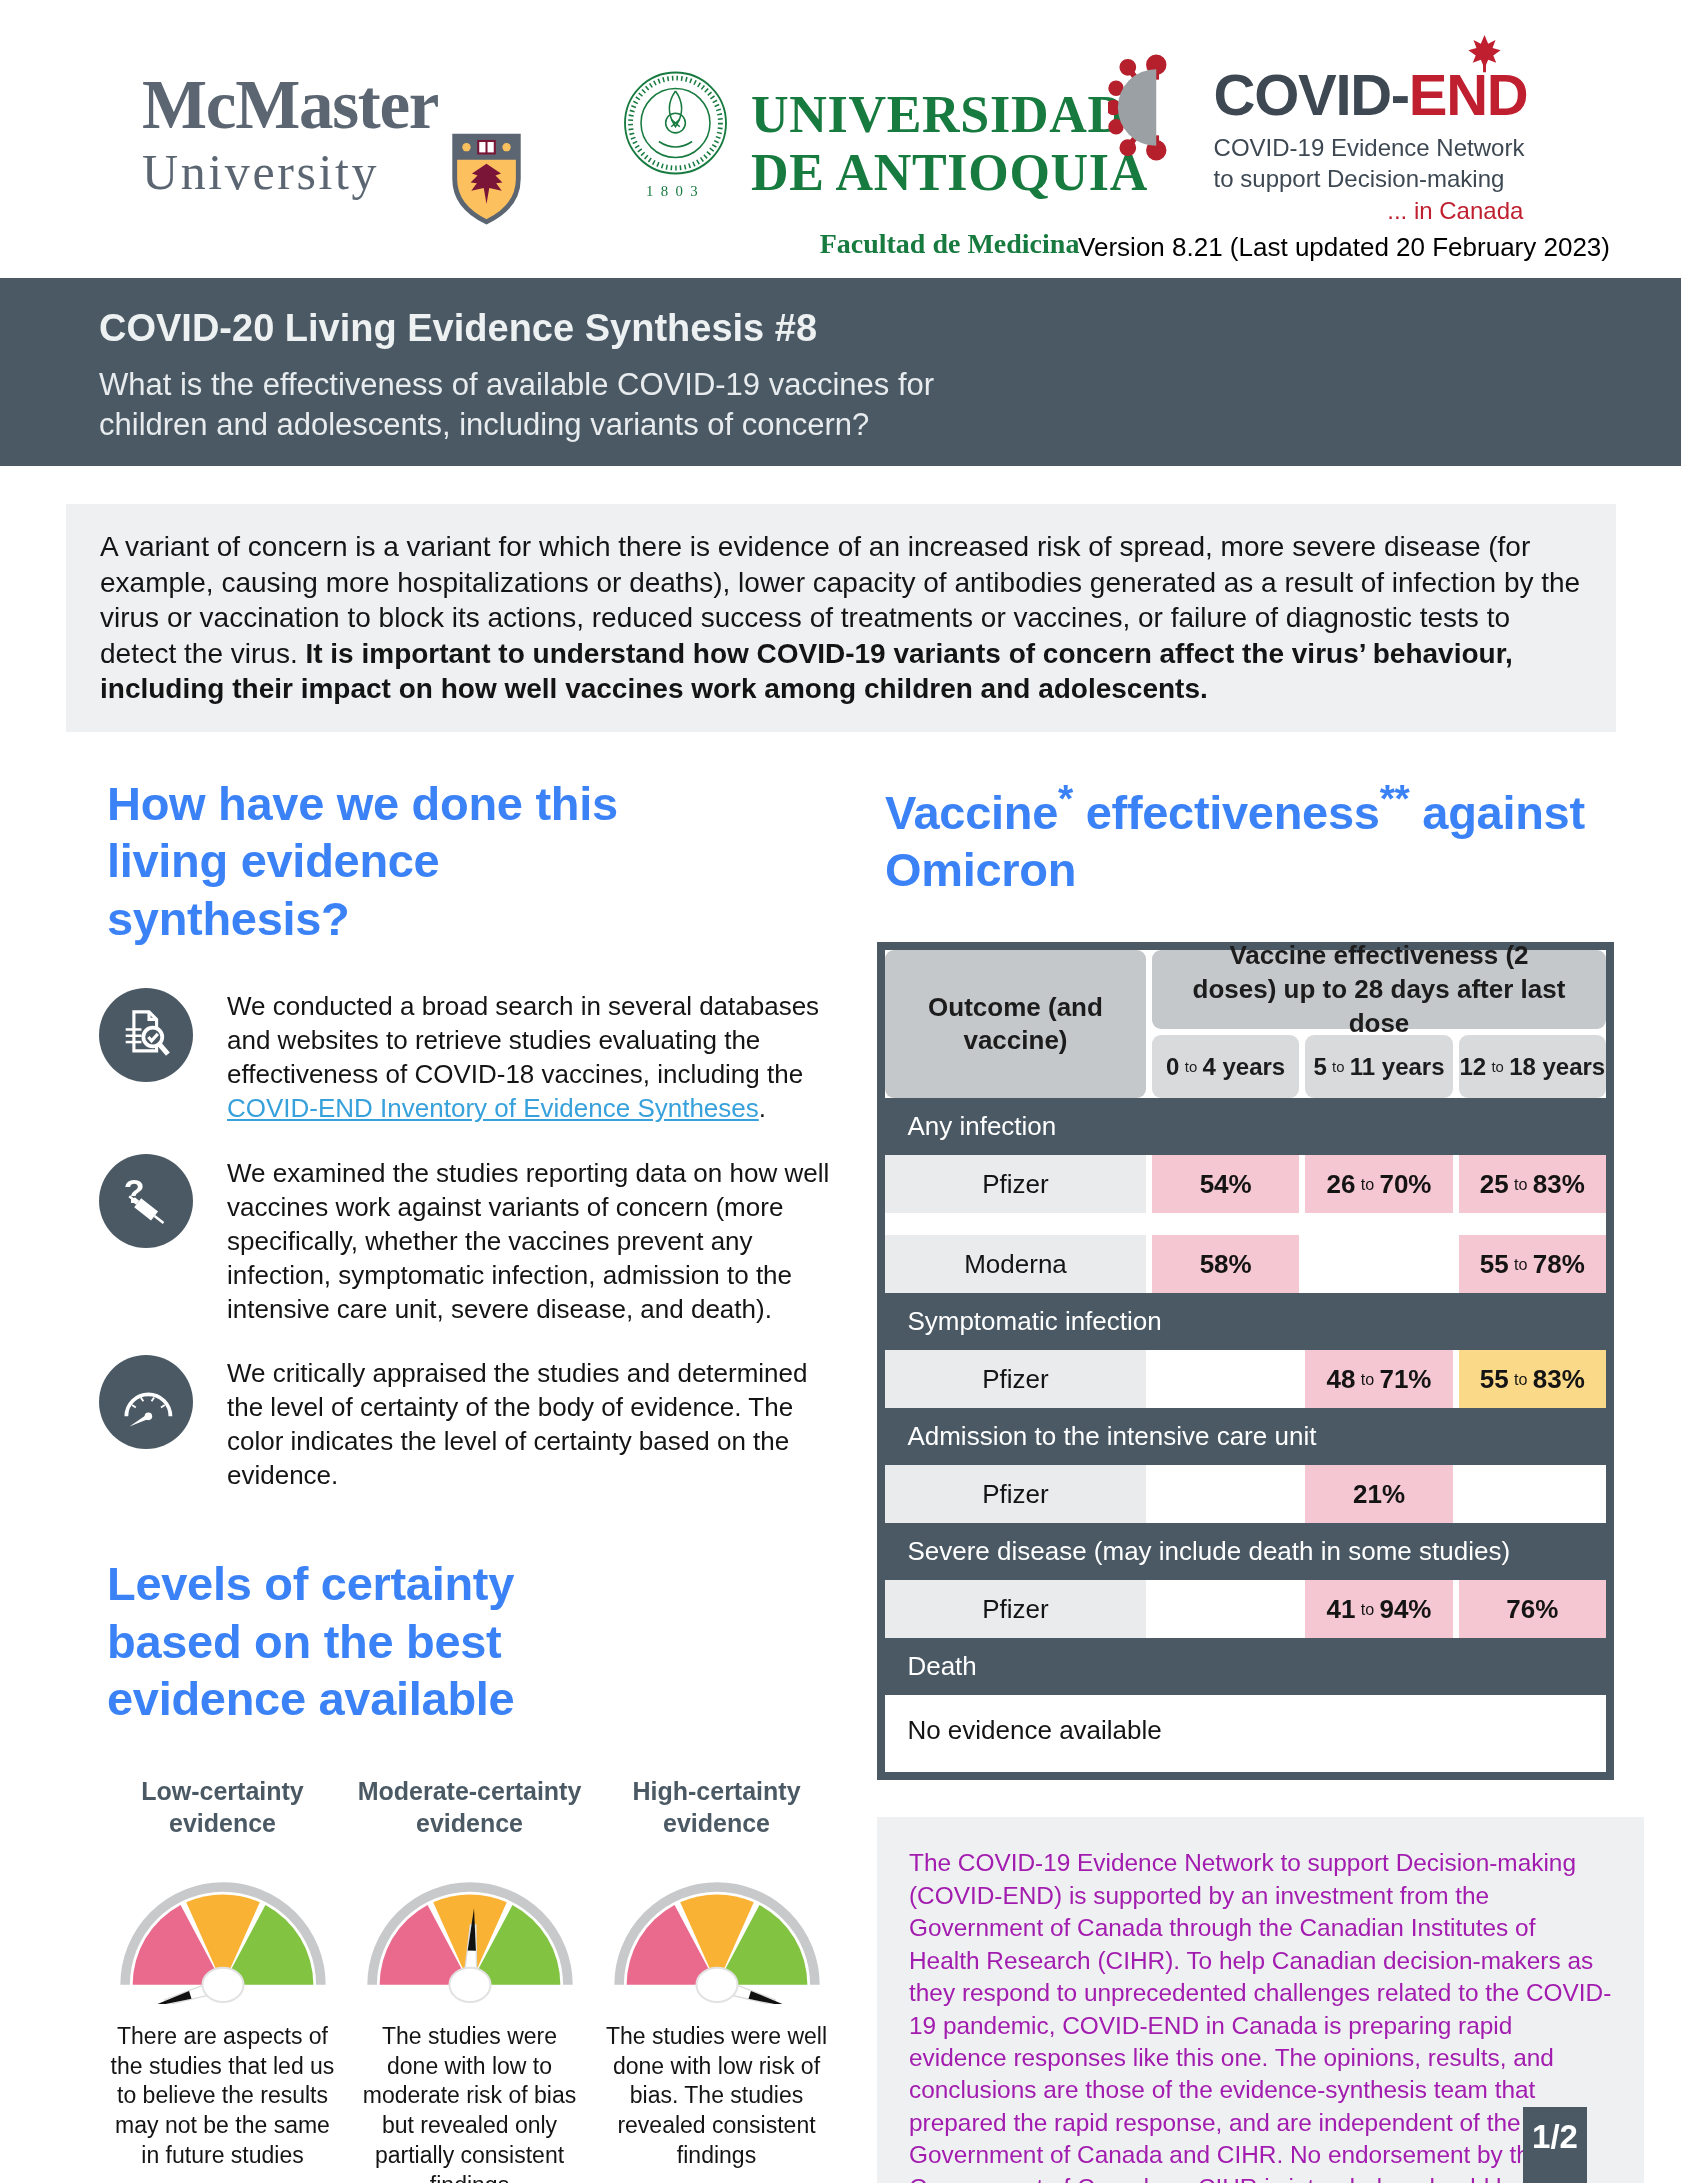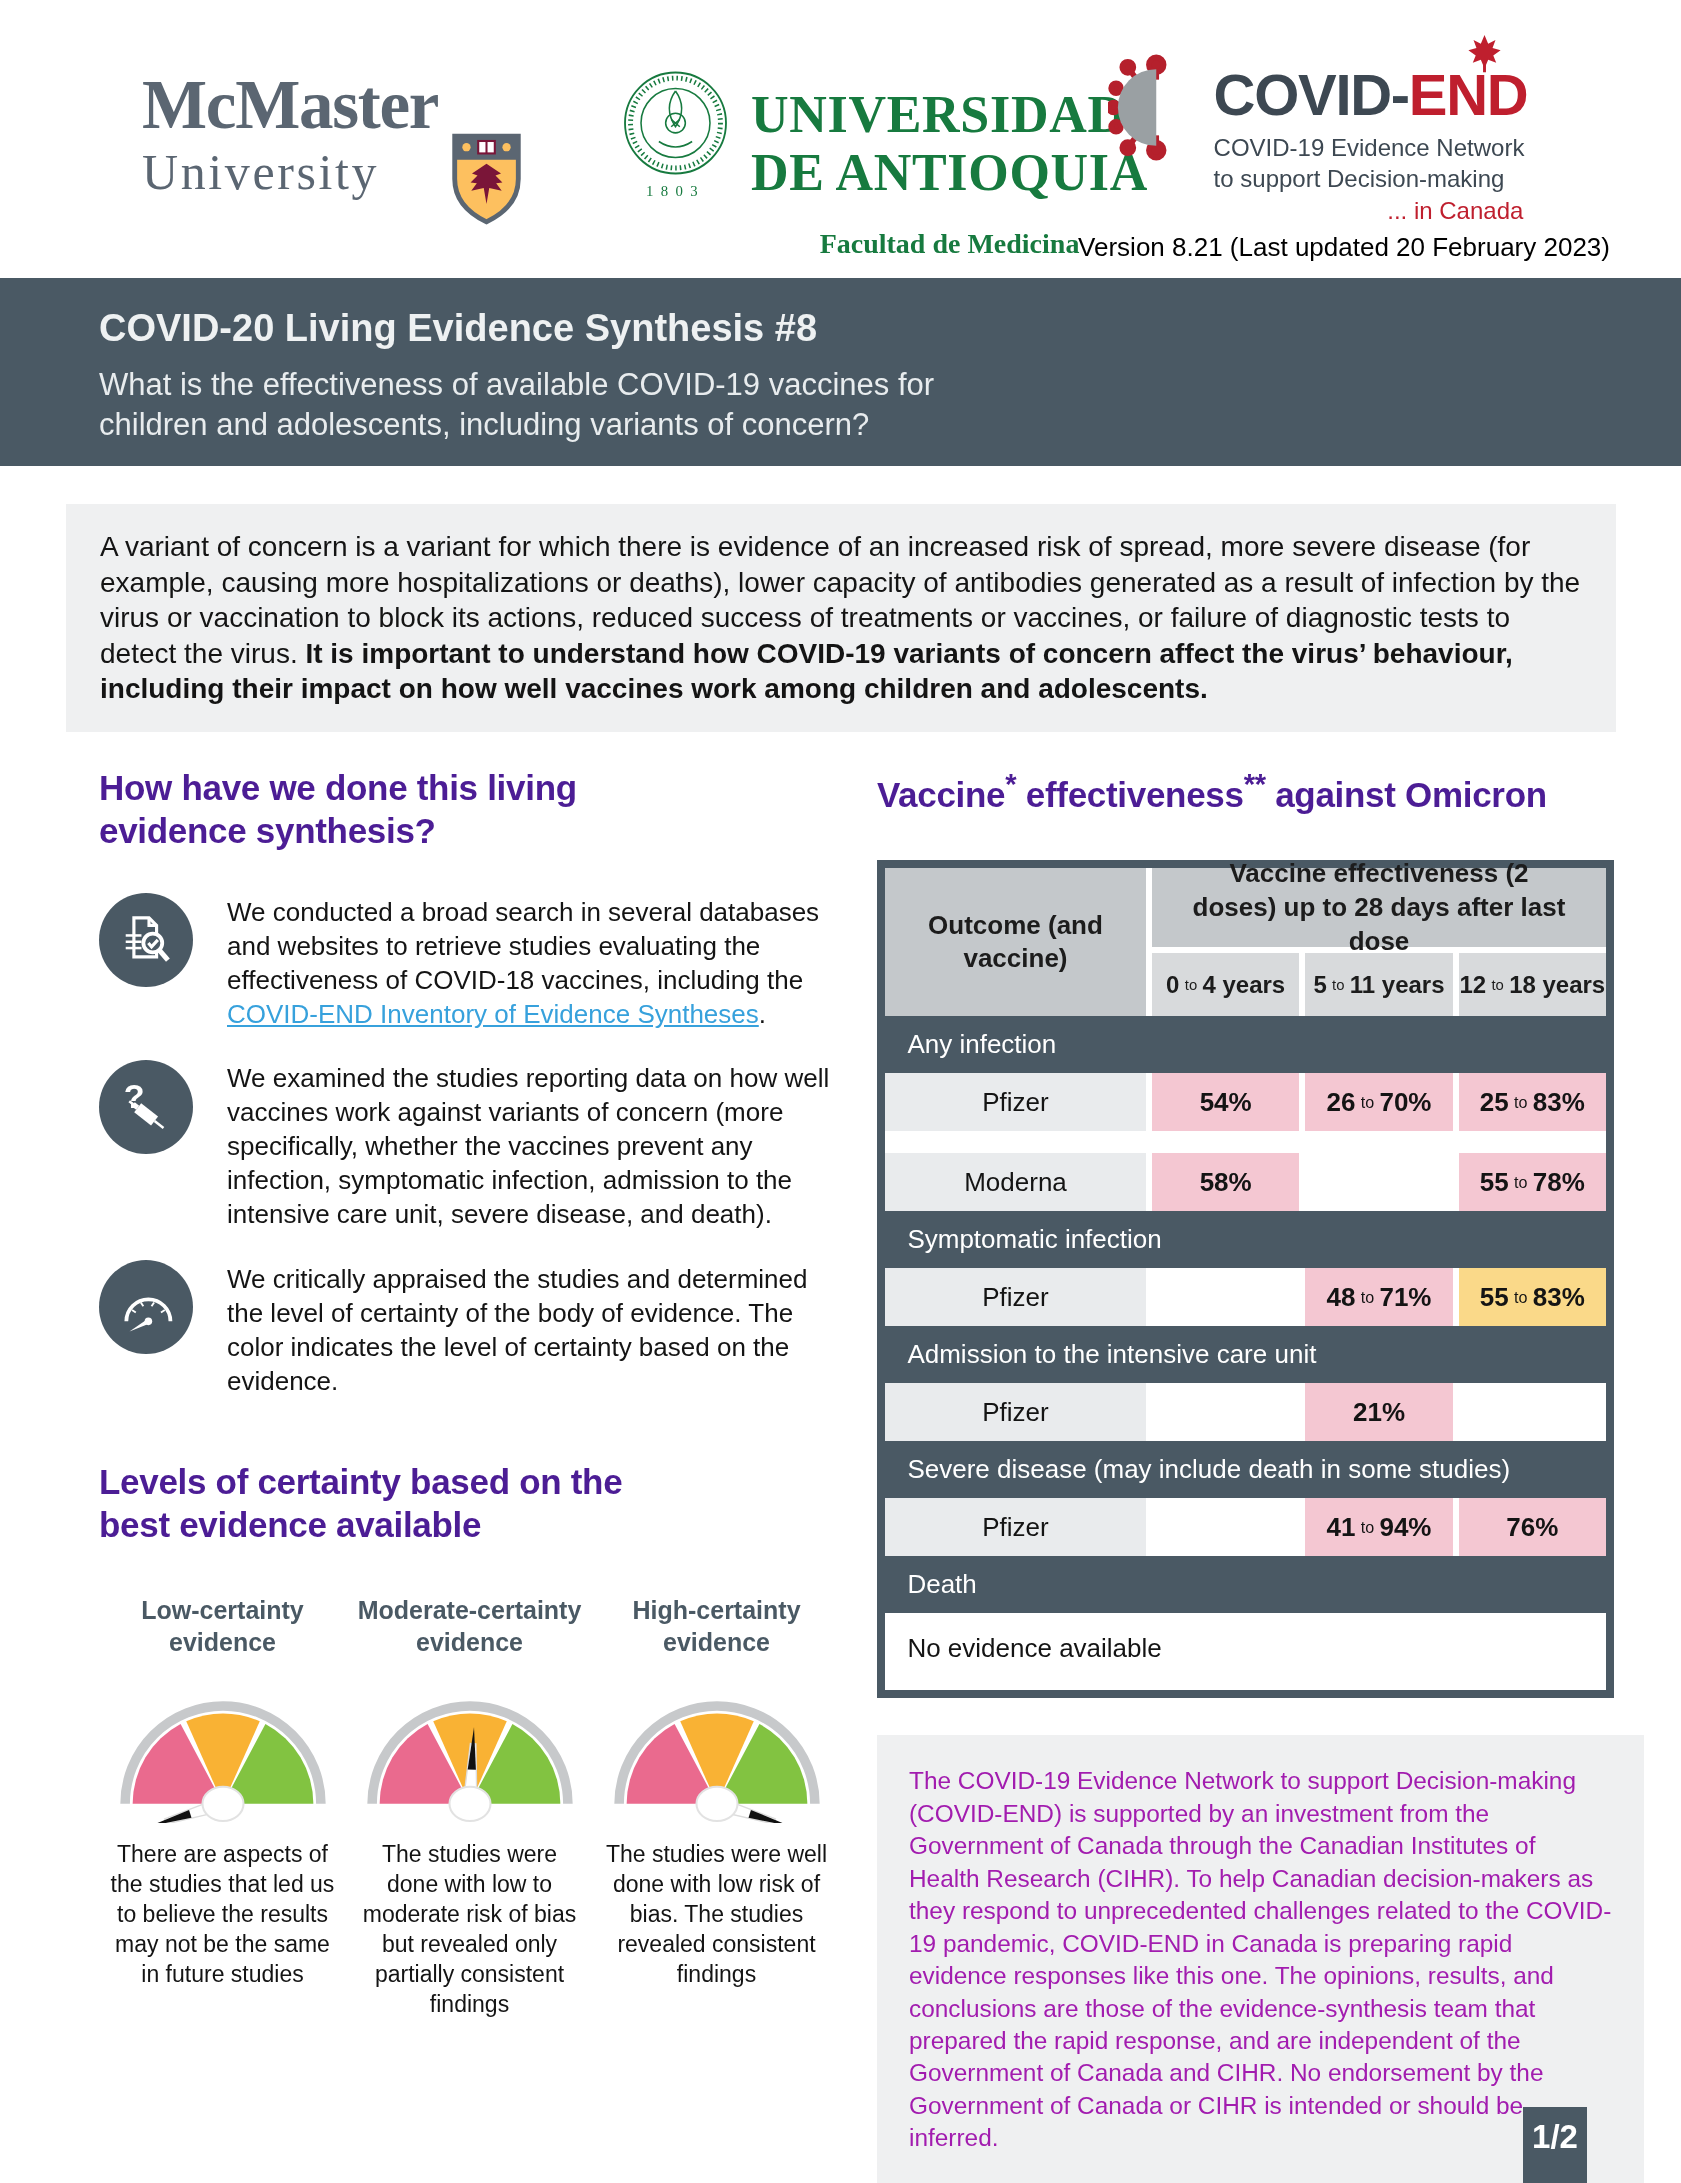--- a/index.html
+++ b/index.html
@@ -30,38 +30,38 @@
   
   .banner{position:absolute;top:278px;left:0;width:1681px;height:188px;background:#4a5964;box-sizing:border-box;padding:29px 0 0 99px;}
   .banner h1{margin:0;font-size:38px;font-weight:700;color:#eef1f2;letter-spacing:0;}
   .banner .sub{margin-top:14.5px;font-size:31px;font-weight:400;color:#e8ecee;line-height:1.32;}
   
   .intro{position:absolute;top:504px;left:66px;width:1550px;box-sizing:border-box;background:#eff0f1;padding:25px 34px;font-size:28px;line-height:1.27;color:#141414;}
   .intro b{font-weight:700;}
   
   .col-left{position:absolute;left:99px;top:767px;width:742px;}
   .col-right{position:absolute;left:877px;top:767px;width:737px;}
-  h2{margin:0;font-size:35px;font-weight:700;color:#4c1d95;line-height:1.22;letter-spacing:-0.3px;}
+  h2{margin:8px;font-size:47px;font-weight:700;color:#3b82f6;line-height:1.22;letter-spacing:-0.3px;}
   .m-heading{max-width:528px;}
   .levels-heading{max-width:541px;margin-top:63px;}
   .items{margin-top:41px;display:flex;flex-direction:column;gap:29px;}
   .item{display:flex;gap:34px;}
   .item-icon{flex:0 0 94px;width:94px;height:94px;border-radius:50%;background:#4a5964;display:flex;align-items:center;justify-content:center;}
   .item-text{font-size:26px;line-height:1.31;color:#141414;padding-top:1.3px;}
   .ext-link{color:#37a1dc;text-decoration:underline;cursor:pointer;}
   
   .gauges{margin-top:49px;display:flex;}
   .gauge-col{width:247px;display:flex;flex-direction:column;align-items:center;text-align:center;gap:8px;}
   .gauge-label{font-size:25px;font-weight:700;color:#4a5964;line-height:1.26;min-height:63px;}
   .gauge-svg{width:206px;height:141px;margin-top:16px;}
   .gauge-desc{font-size:23px;line-height:1.3;margin-top:9.2px;color:#141414;width:231px;}
   
   .vt{margin-top:44px;width:737px;box-sizing:border-box;background:#4a5964;padding:8px;}
   .vt-head{display:grid;grid-template-columns:261px 1fr 1fr 1fr;grid-template-rows:79px 63px;gap:6px;background:#ffffff;}
-  .vt-hcell{display:flex;align-items:center;justify-content:center;text-align:center;font-weight:700;color:#1c1c1c;}
+  .vt-hcell{display:flex;align-items:center;justify-content:center;text-align:center;font-weight:700;color:#1c1c1c;border-radius:9px;}
   .vt-outcome{grid-row:1/3;background:#c4c8cb;font-size:26px;line-height:1.3;}
   .vt-doses{grid-column:2/5;background:#c4c8cb;font-size:26px;line-height:1.3;padding:0 40px;}
   .vt-age{background:#d8dadc;font-size:24px;}
   .vt-section{color:#fff;font-size:26px;padding:13px 6.6px 13px 22.4px;}
   .vt-rows{background:#ffffff;display:grid;gap:22px;}
   .vt-row{display:grid;grid-template-columns:261px 1fr 1fr 1fr;gap:6px;height:58px;}
   .vt-cell{display:flex;align-items:center;justify-content:center;font-size:26px;color:#141414;}
   .vt-label{background:#e9ebed;font-weight:400;}
   .vt-val{font-weight:700;}
   .bg-pink{background:#f4c7d2;}

